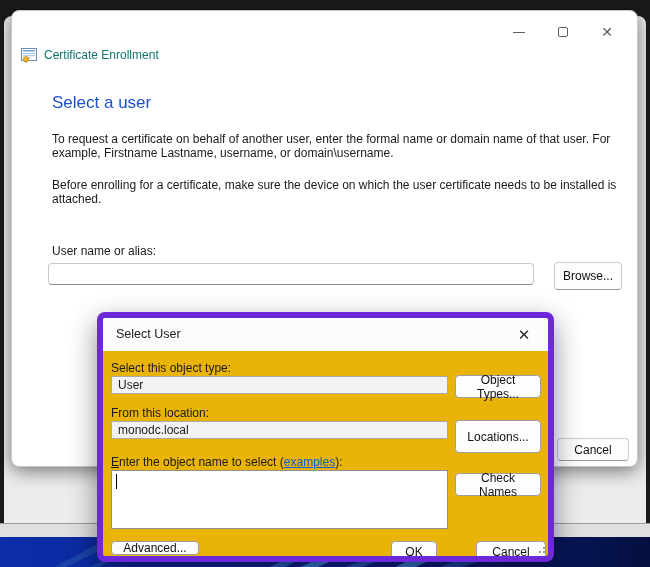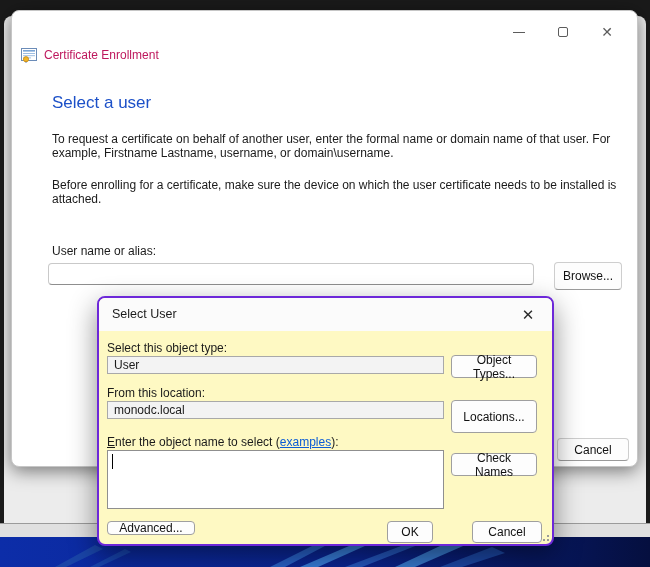--- a/index.html
+++ b/index.html
@@ -16,37 +16,37 @@
 
   
   .main-window{position:absolute;left:11px;top:10px;width:627px;height:457px;background:#ffffff;
     border-radius:8px;box-shadow:0 4px 18px rgba(0,0,0,.5);border:1px solid #c6c6c6;}
   .caption-buttons{position:absolute;top:6px;right:8px;display:flex;}
   .cap-btn{width:44px;height:30px;display:flex;align-items:center;justify-content:center;cursor:default;}
   .glyph-min{display:block;width:12px;height:1px;background:#5c5c5c;}
   .glyph-max{display:block;width:10px;height:10px;border:1px solid #5c5c5c;border-radius:2px;}
   .glyph-close{font-size:14px;color:#5c5c5c;line-height:1;}
   .app-title-row{position:absolute;left:9px;top:36px;display:flex;align-items:center;gap:7px;}
-  .app-title-row .title-text{font-size:12px;color:#be185d;}
+  .app-title-row .title-text{font-size:12px;color:#0f766e;}
   .cert-icon{width:16px;height:16px;display:block;}
   .page-heading{position:absolute;left:40px;top:82px;margin:0;font-size:17px;font-weight:400;color:#1c50c8;}
   .para{position:absolute;left:40px;width:572px;margin:0;font-size:12px;line-height:14px;color:#1b1b1b;}
   .p1{top:121px;}
   .p2{top:167px;}
   .uname-label{position:absolute;left:40px;top:233px;font-size:12px;color:#1b1b1b;}
   .uname-input{position:absolute;left:36px;top:252px;width:486px;height:22px;border:1px solid #c9c9c9;
     border-bottom-color:#8e8e8e;border-radius:4px;background:#fff;padding:0 6px;font-size:12px;outline:none;}
   .btn{display:flex;align-items:center;justify-content:center;font-size:12px;color:#111;
     background:#fdfdfd;border:1px solid #cecece;border-bottom-color:#9a9a9a;border-radius:4px;cursor:default;}
   .browse{position:absolute;left:542px;top:251px;width:68px;height:28px;}
   .main-cancel{position:absolute;left:545px;top:427px;width:72px;height:23px;}
 
   
-  .dialog{position:absolute;left:97px;top:296px;width:457px;height:250px;background:#fef9c3;
-    border-radius:8px;border:2px solid #6d28d9;box-shadow:0 10px 28px rgba(0,0,0,.45);overflow:hidden;}
+  .dialog{position:absolute;left:97px;top:312px;width:457px;height:250px;background:#eab308;
+    border-radius:8px;border:6px solid #6d28d9;box-shadow:0 10px 28px rgba(0,0,0,.45);overflow:hidden;}
   .dlg-titlebar{position:absolute;left:0;top:0;width:100%;height:33px;background:#fbfbfb;}
   .dlg-title{position:absolute;left:13px;top:9px;font-size:12.5px;color:#1b1b1b;}
   .dlg-close{position:absolute;right:8px;top:4px;width:32px;height:25px;display:flex;align-items:center;justify-content:center;cursor:default;}
   .dlg-close span{font-size:15px;color:#2a2a2a;line-height:1;}
   .dlg-label{position:absolute;left:8px;font-size:12px;color:#1b1b1b;}
   .lbl1{top:43px;} .lbl2{top:88px;} .lbl3{top:137px;}
   .dlg-field{position:absolute;left:8px;width:337px;height:18px;background:#f3f3f3;border:1px solid #a9a9a9;
     display:flex;align-items:center;padding:0 6px;font-size:12px;color:#1b1b1b;}
   .fld1{top:58px;} .fld2{top:103px;}
   .dlg-btn{position:absolute;background:#fdfdfd;border:1px solid #9f9f9f;border-radius:4px;

